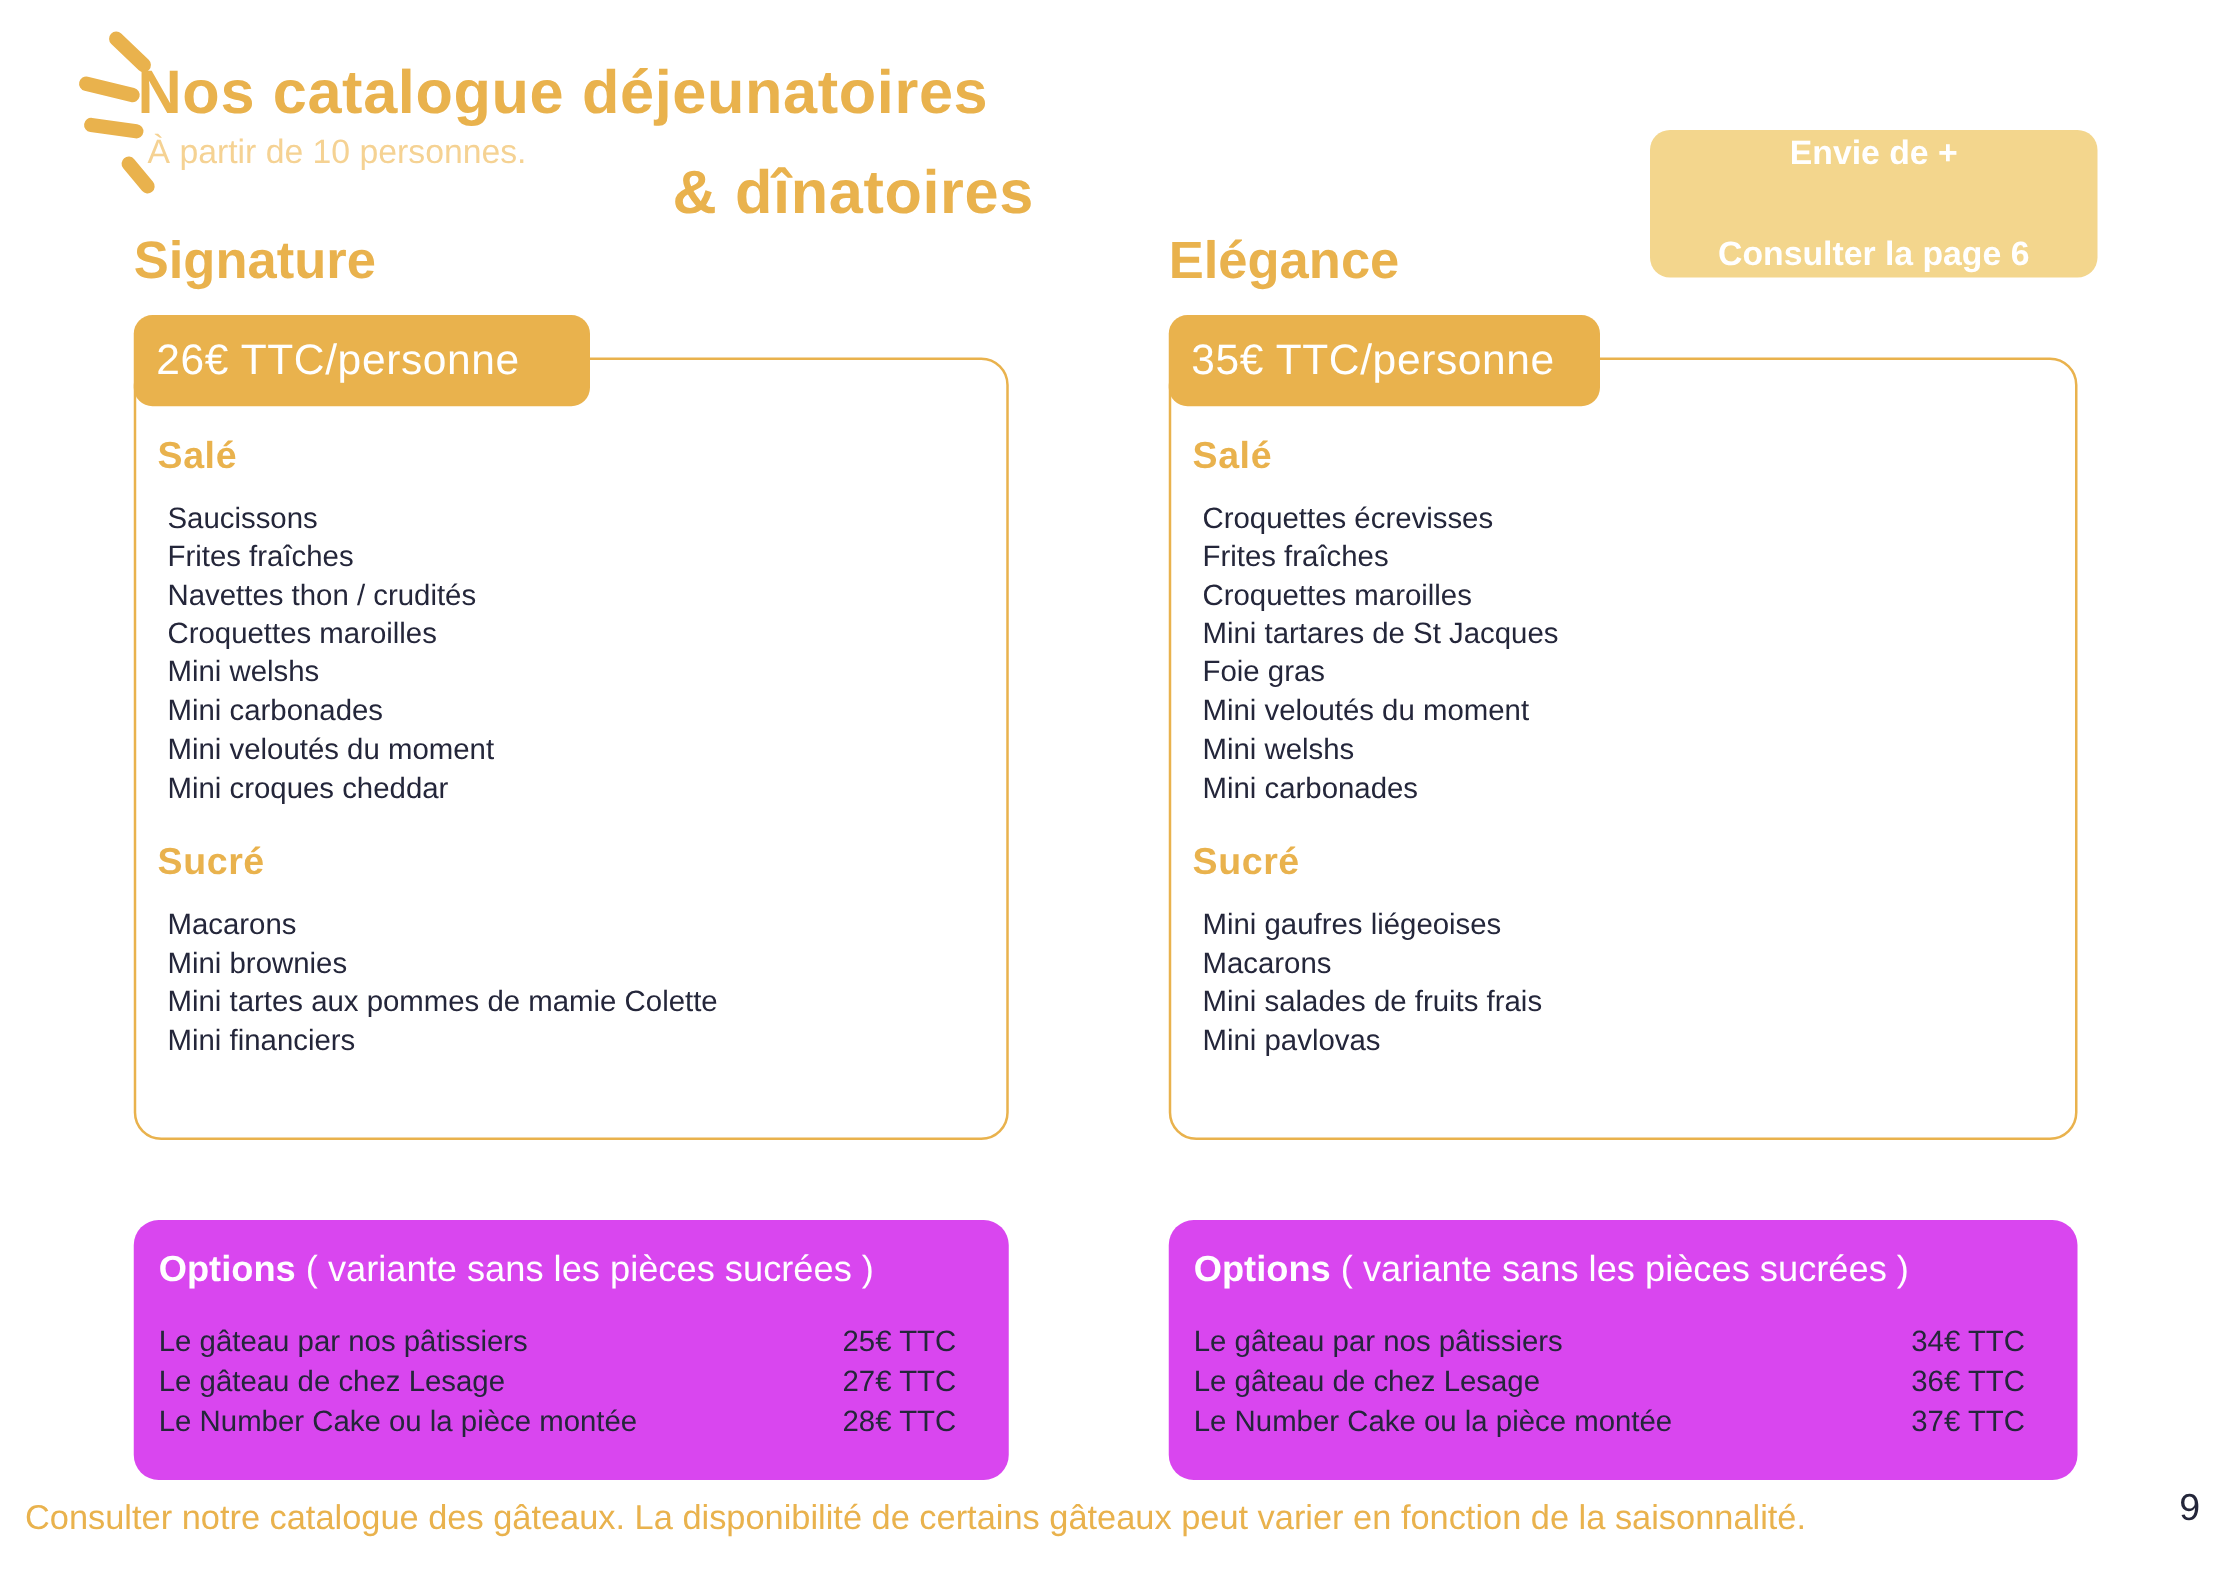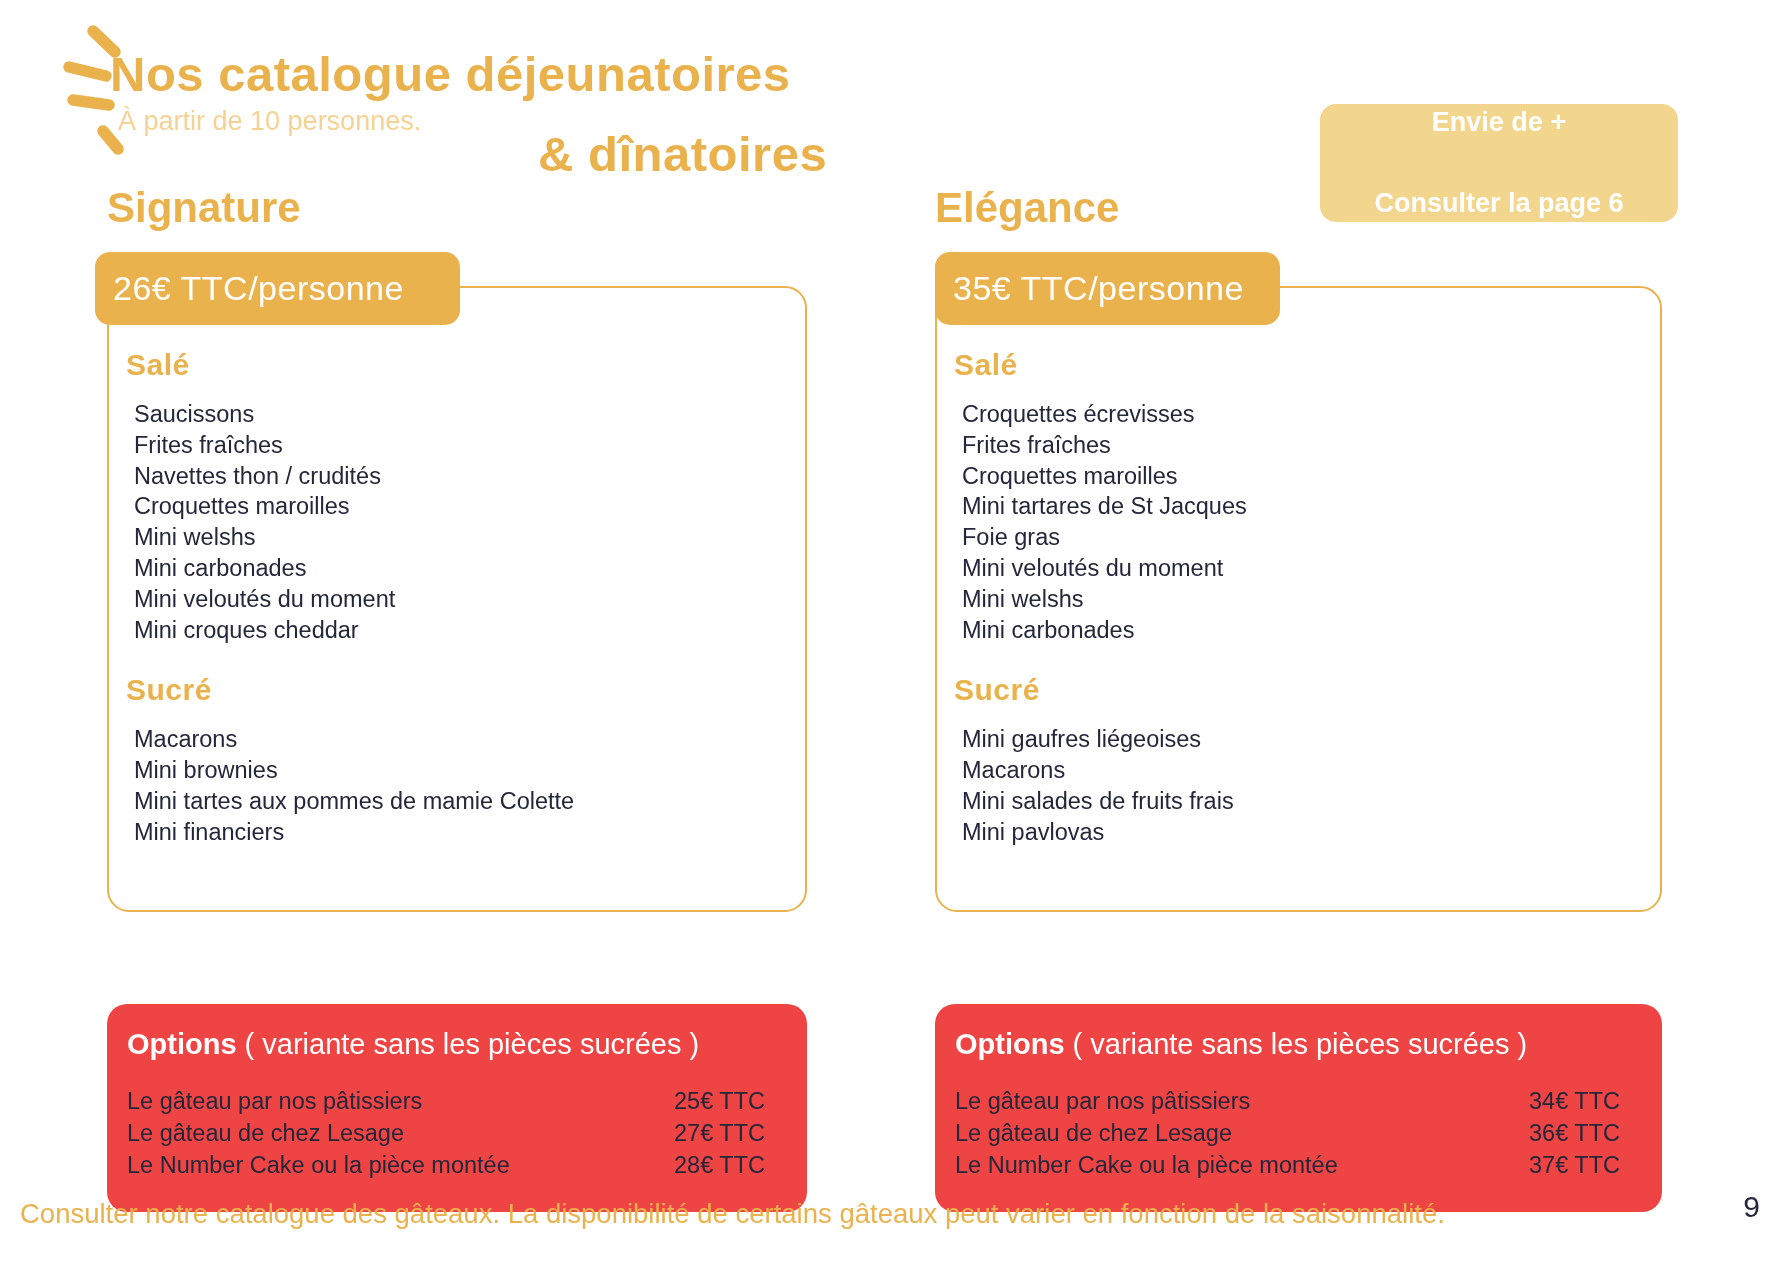--- a/index.html
+++ b/index.html
@@ -42,35 +42,35 @@
     padding:60px 20px 0 17px;
   }
   #menu-box-0{left:107px;width:700px;}
   #menu-box-1{left:935px;width:727px;}
   .price-badge{
     position:absolute;top:252px;height:73px;box-sizing:border-box;
     background:#E9B24D;border-radius:15px;z-index:3;
     display:flex;align-items:center;padding:0 24px 0 18px;
     color:#ffffff;font-size:34px;font-weight:500;letter-spacing:.5px;white-space:nowrap;
   }
-  #price-badge-0{left:95px;min-width:365px;}
+  #price-badge-0{left:107px;min-width:365px;}
   #price-badge-1{left:935px;min-width:345px;}
   .section-heading{
     margin:0 0 17px 0;
     font-size:30px;font-weight:bold;color:#E9B24D;letter-spacing:.5px;
   }
   .section-heading.second{margin-top:28px;}
   ul.item-list{list-style:none;margin:0;padding:0 0 0 8px;}
   ul.item-list li{
     font-size:23.5px;line-height:30.8px;color:#24263A;font-weight:500;white-space:nowrap;
   }
   
   .options-panel{
-    position:absolute;top:1004px;height:208px;box-sizing:border-box;
-    background:#ef4444;border-radius:20px;
+    position:absolute;top:976px;height:208px;box-sizing:border-box;
+    background:#d946ef;border-radius:20px;
     padding:24px 42px 0 20px;
   }
   #options-0{left:107px;width:700px;}
   #options-1{left:935px;width:727px;}
   .options-title{
     font-size:29px;color:#ffffff;white-space:nowrap;font-weight:500;
   }
   .options-title b{font-weight:bold;}
   .options-rows{margin-top:24px;text-align:right;}
   .option-row{

